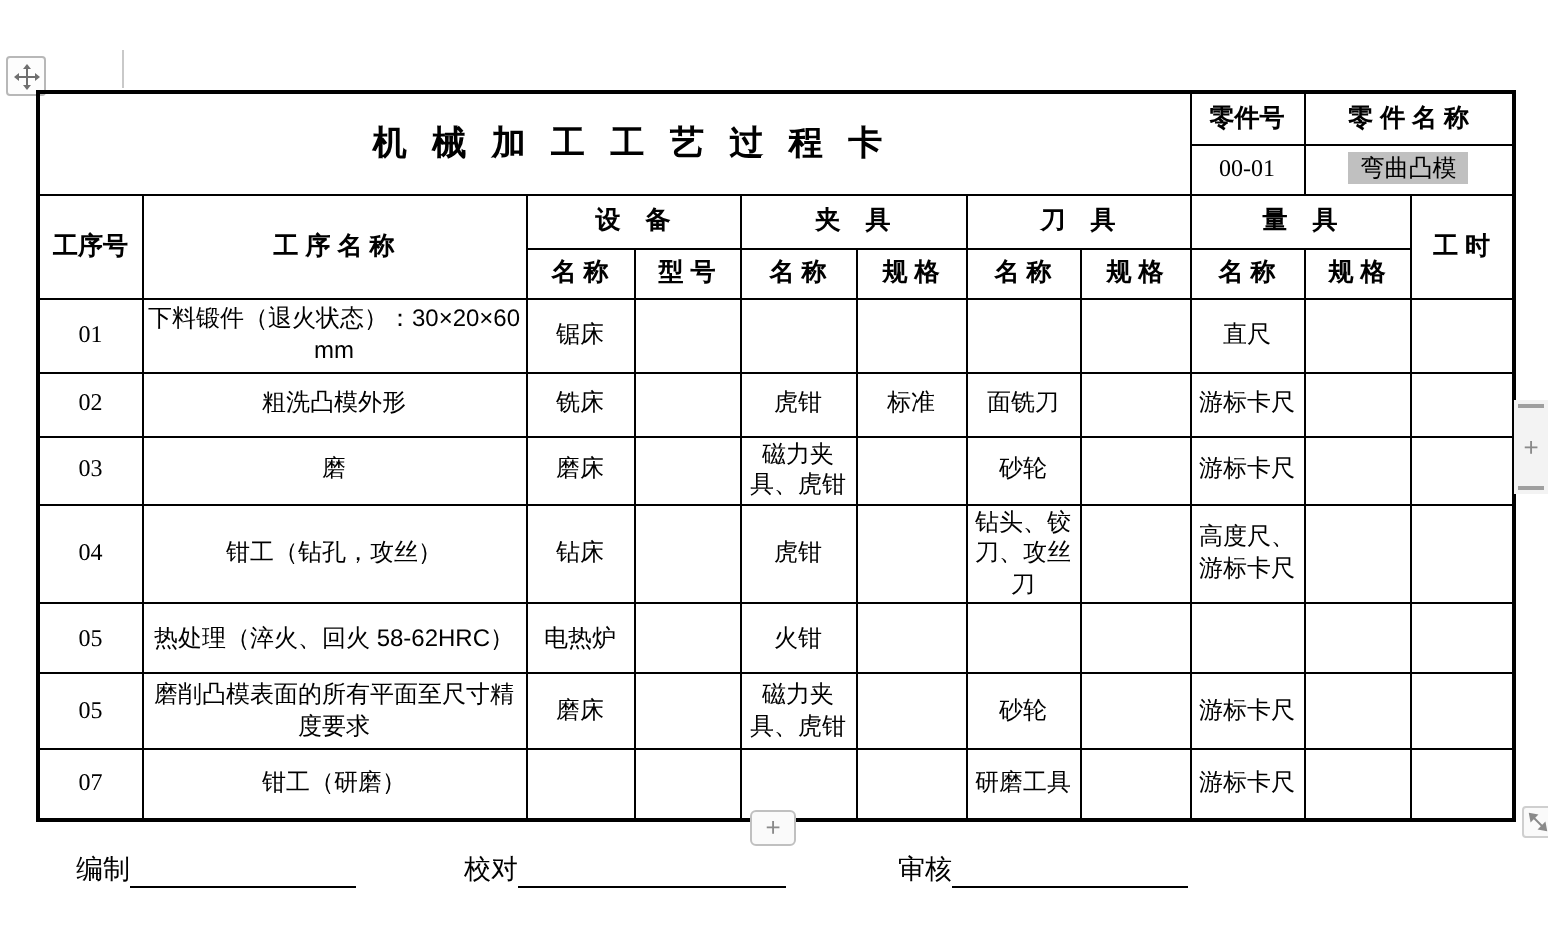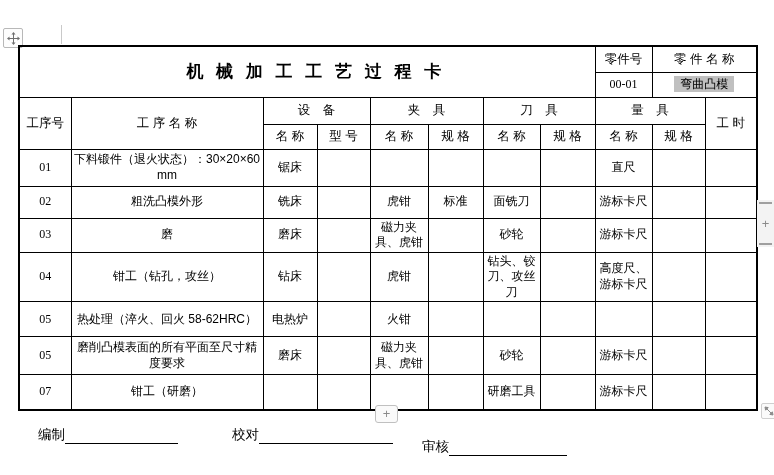--- a/index.html
+++ b/index.html
@@ -25,21 +25,21 @@
   }
   .proc-table td {
     border:1px solid #000; text-align:center; vertical-align:middle;
     font-size:12px; line-height:1.3; padding:1px 2px; overflow:hidden;
     word-break:break-all;
   }
   .proc-table { border:2px solid #000; }
   td.title-cell {
     font-size:17px; font-weight:bold; letter-spacing:4px; padding-left:19px;
   }
-  td.hdr { font-size:12.5px; }
+  td.hdr { font-size:12.5px;font-weight:bold; }
   .num { font-family:"Liberation Serif","DejaVu Serif",serif; font-size:13px; }
   .hl-sel { background:#c0c0c0; padding:1px 6px; }
   
   .add-btn {
     position:absolute; left:375px; top:405px; width:23px; height:18px;
     background:#fafafa; border:1px solid #c0c0c0; border-radius:3px;
     color:#8a8a8a; font-size:13px; line-height:15px; text-align:center; cursor:pointer;
   }
   
   .side-widget {
@@ -54,21 +54,21 @@
     position:absolute; left:761px; top:403px; width:15px; height:16px;
     background:#fafafa; border:1px solid #cfcfcf; border-radius:2px;
     display:flex; align-items:center; justify-content:center; cursor:nwse-resize;
   }
   
   .sig-row { position:absolute; left:0; top:426px; width:774px; height:20px; }
   .sig-item { position:absolute; top:0; font-size:13.5px; white-space:nowrap; }
   .sig-line { display:inline-block; border-bottom:1px solid #000; height:15px; vertical-align:bottom; }
   .s0 { left:38px;font-family:Liberation Mono, monospace; }  .s0 .sig-line{ width:113px; }
   .s1 { left:232px; } .s1 .sig-line{ width:134px; }
-  .s2 { left:422px;margin-top:12px; } .s2 .sig-line{ width:118px; }
+  .s2 { left:449px; } .s2 .sig-line{ width:118px; }
   .s3 { left:624px; } .s3 .sig-line{ width:92px; }
 </style>
 </head>
 <body>
 
 <div class="move-handle">
   <svg width="13" height="13" viewBox="0 0 13 13">
     <g fill="#6f6f6f">
       <rect x="6" y="2" width="1" height="9"></rect>
         <rect x="2" y="6" width="9" height="1"></rect>

